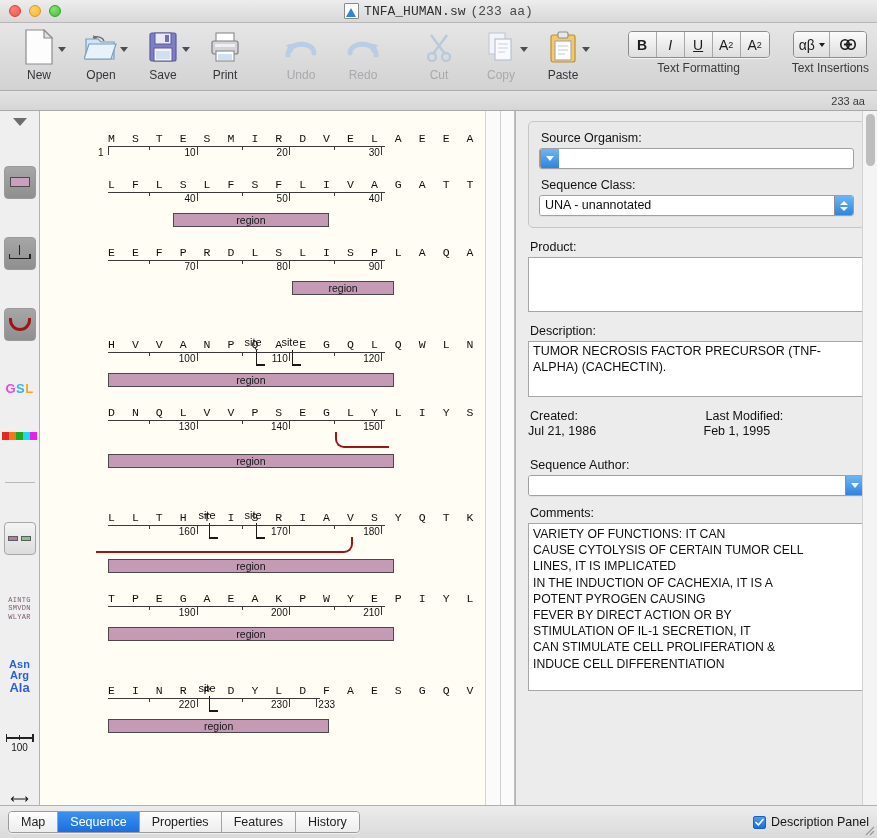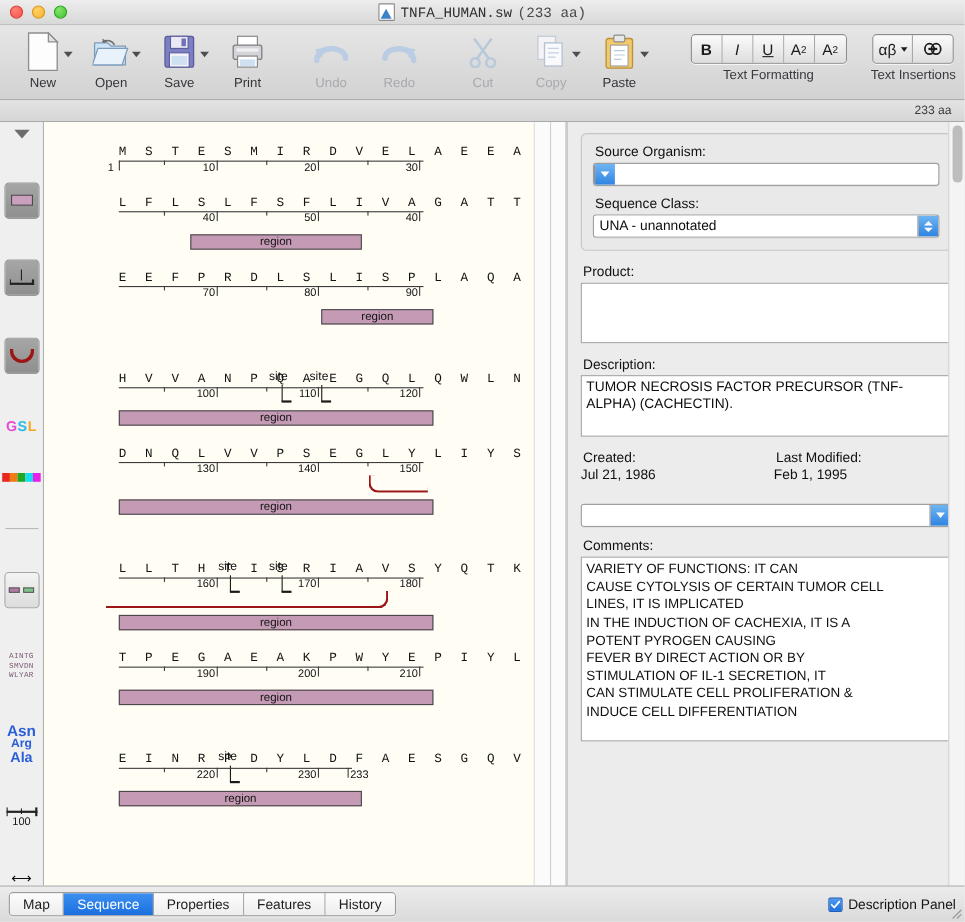--- a/index.html
+++ b/index.html
@@ -88,21 +88,21 @@
   .gsl { font-size:13px; font-weight:bold; letter-spacing:.5px; margin:2px 0 2px; }
   .gsl .g{color:#e64bd8;} .gsl .s{color:#2fb9e8;} .gsl .l{color:#f5a623;}
   .swatches { display:flex; margin-bottom:5px; }
   .swatches i { width:7px;height:8px; display:block; }
   .rail-div { width:30px; height:1px; background:#b9b9b9; margin:3px 0 5px; }
   .r-pair { display:flex; gap:3px; align-items:center; }
   .r-pair i { display:block; width:10px;height:5px; border:1px solid #5d5d5d; }
   .aa-codes { font-size:7px; line-height:8.5px; color:#7c5a72; text-align:center; font-family:"Liberation Mono", monospace;
       margin:3px 0 4px; letter-spacing:.3px; }
   .aa-names { text-align:center; color:#2b5fd9; margin-bottom:6px; line-height:1; }
-  .aa-names .n1{font-size:14px;font-weight:bold;display:block;}
+  .aa-names .n1{font-size:11px;font-weight:bold;display:block;}
   .aa-names .n2{font-size:11px;font-weight:bold;display:block;}
   .aa-names .n3{font-size:13px;font-weight:bold;display:block;}
   .scalebar { display:flex; flex-direction:column; align-items:center; margin-bottom:5px; }
   .scalebar .bar { position:relative; width:28px; height:8px; }
   .scalebar .bar .line{position:absolute;top:3px;left:0;width:28px;height:1.5px;background:#222;}
   .scalebar .bar .e{position:absolute;top:0;width:1.5px;height:8px;background:#222;}
   .scalebar .bar .e.a{left:0;} .scalebar .bar .e.b{right:0;}
   .scalebar .bar .m{position:absolute;top:1px;left:13px;width:1.5px;height:5px;background:#222;}
   .scalebar .num { font-size:10px; color:#161616; }
   .arrows { font-size:13px; color:#111; line-height:1; }
@@ -640,20 +640,21 @@
             <div class="fld-label" style="margin-bottom:1px">Last Modified:</div>
             <div class="meta-val">Feb 1, 1995</div>
           </div>
         </div>
 
         <div class="spacer10"></div>
 
 
         <div class="spacer10"></div>
 
+        <div class="fld-label">Sequence Author:</div>
         <div class="combo">
           <div class="val"></div>
           <div class="btn">
             <span class="chev"></span>
           </div>
         </div>
 
         <div class="spacer10"></div>
 
         <div class="fld-label">Comments:</div>

